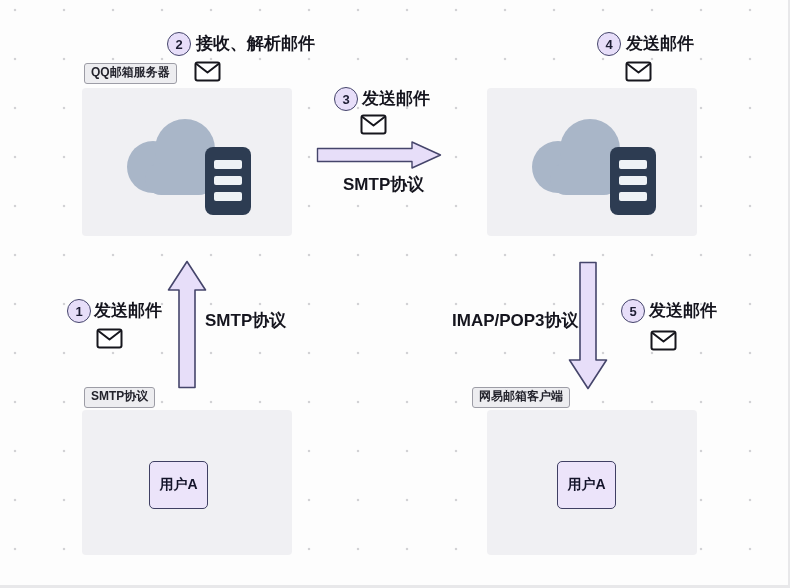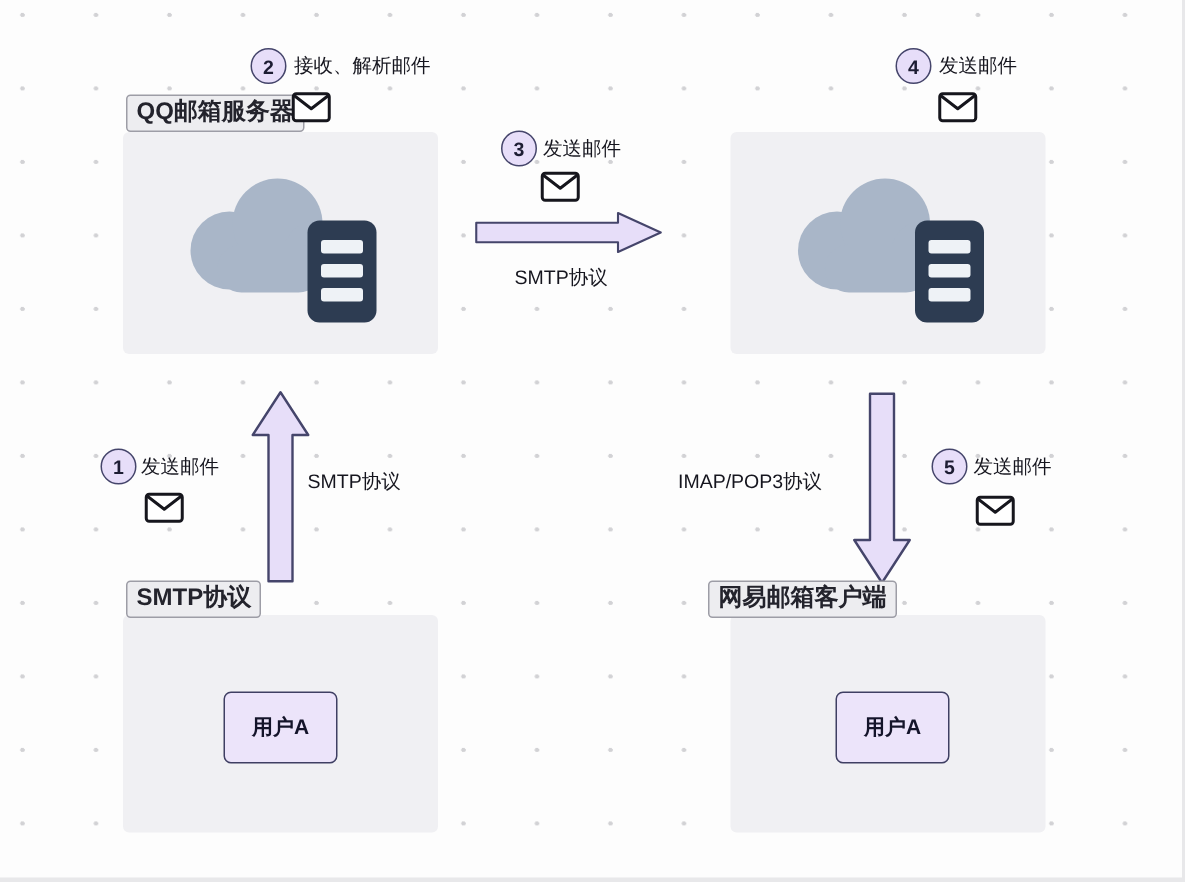--- a/index.html
+++ b/index.html
@@ -21,21 +21,21 @@
   .node-box {
     position: absolute;
     background: var(--node-fill, #f0f0f3);
     border-radius: 4px;
   }
   .tag {
     position: absolute;
     background: var(--tag-fill, #ededf0);
     border: 1px solid var(--tag-border, #9d9da6);
     border-radius: 3px;
-    font-size: 16px;
+    font-size: 12px;
     font-weight: bold;
     color: #23232c;
     padding: 2px 6px 3px 6px;
     line-height: 1.15;
     white-space: nowrap;
   }
   .badge {
     position: absolute;
     width: 24px;
     height: 24px;
@@ -44,29 +44,29 @@
     border: 1.5px solid var(--badge-border, #45456b);
     color: #1d1d33;
     font-size: 13px;
     font-weight: bold;
     display: flex;
     align-items: center;
     justify-content: center;
   }
   .dtext {
     position: absolute;
-    font-size: 13px;
-    font-weight: 400;
+    font-size: 17px;
+    font-weight: 700;
     line-height: 22px;
     color: #15151e;
     white-space: nowrap;
   }
   .user-box {
     position: absolute;
-    width: 76px;
+    width: 59px;
     height: 48px;
     background: var(--user-box-fill, #ece4fa);
     border: 1.6px solid var(--user-box-border, #3f3f63);
     border-radius: 5px;
     display: flex;
     align-items: center;
     justify-content: center;
     font-size: 14px;
     font-weight: 600;
     color: #14142a;

